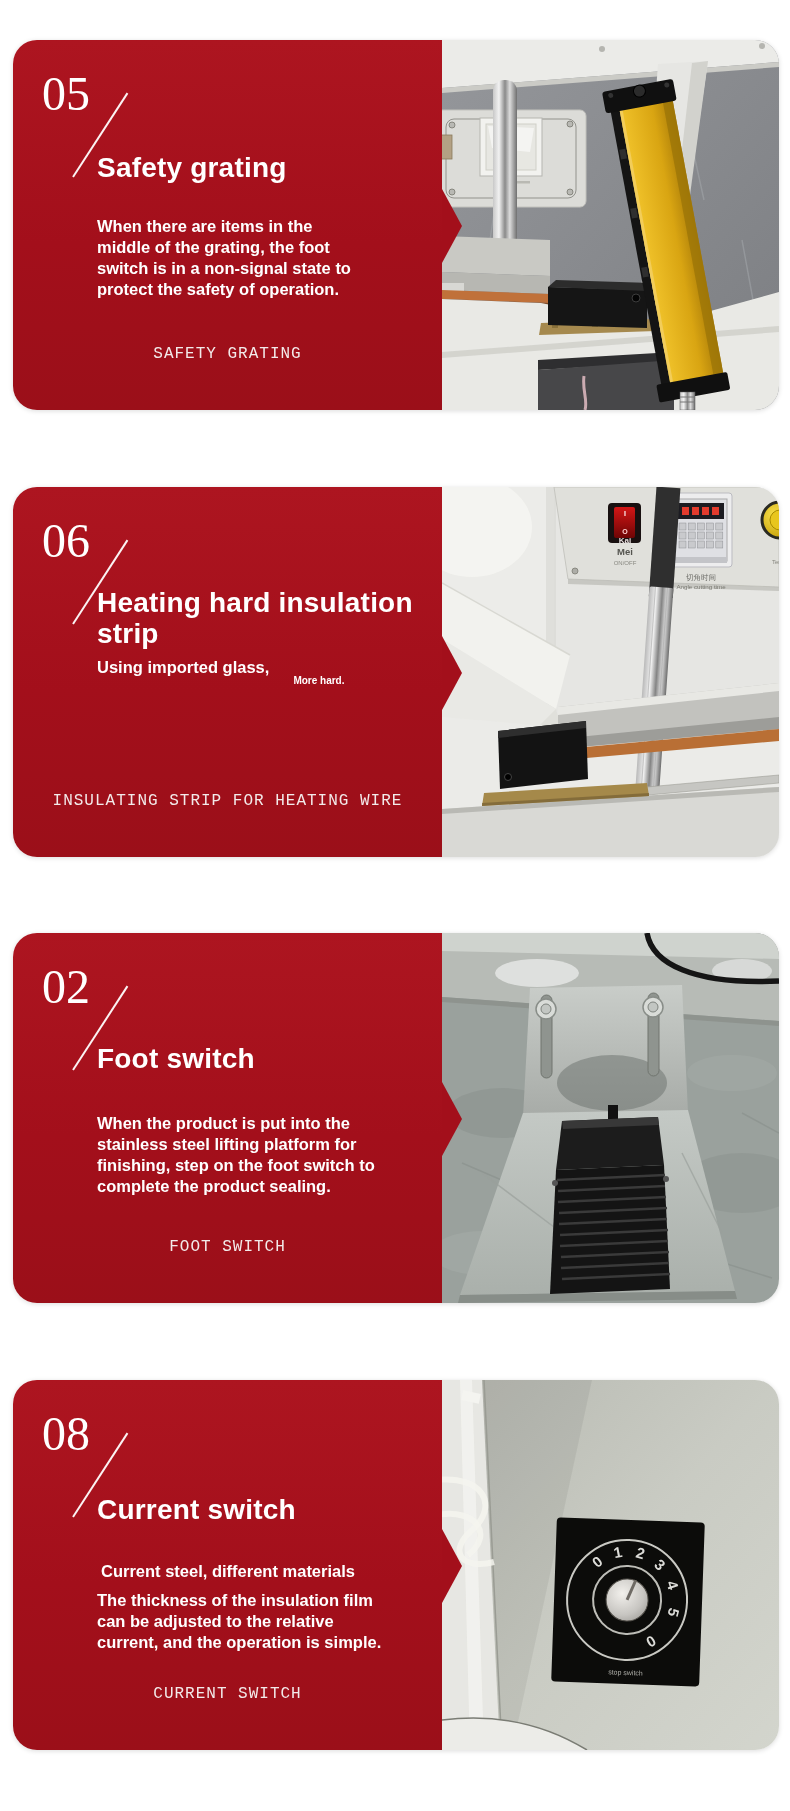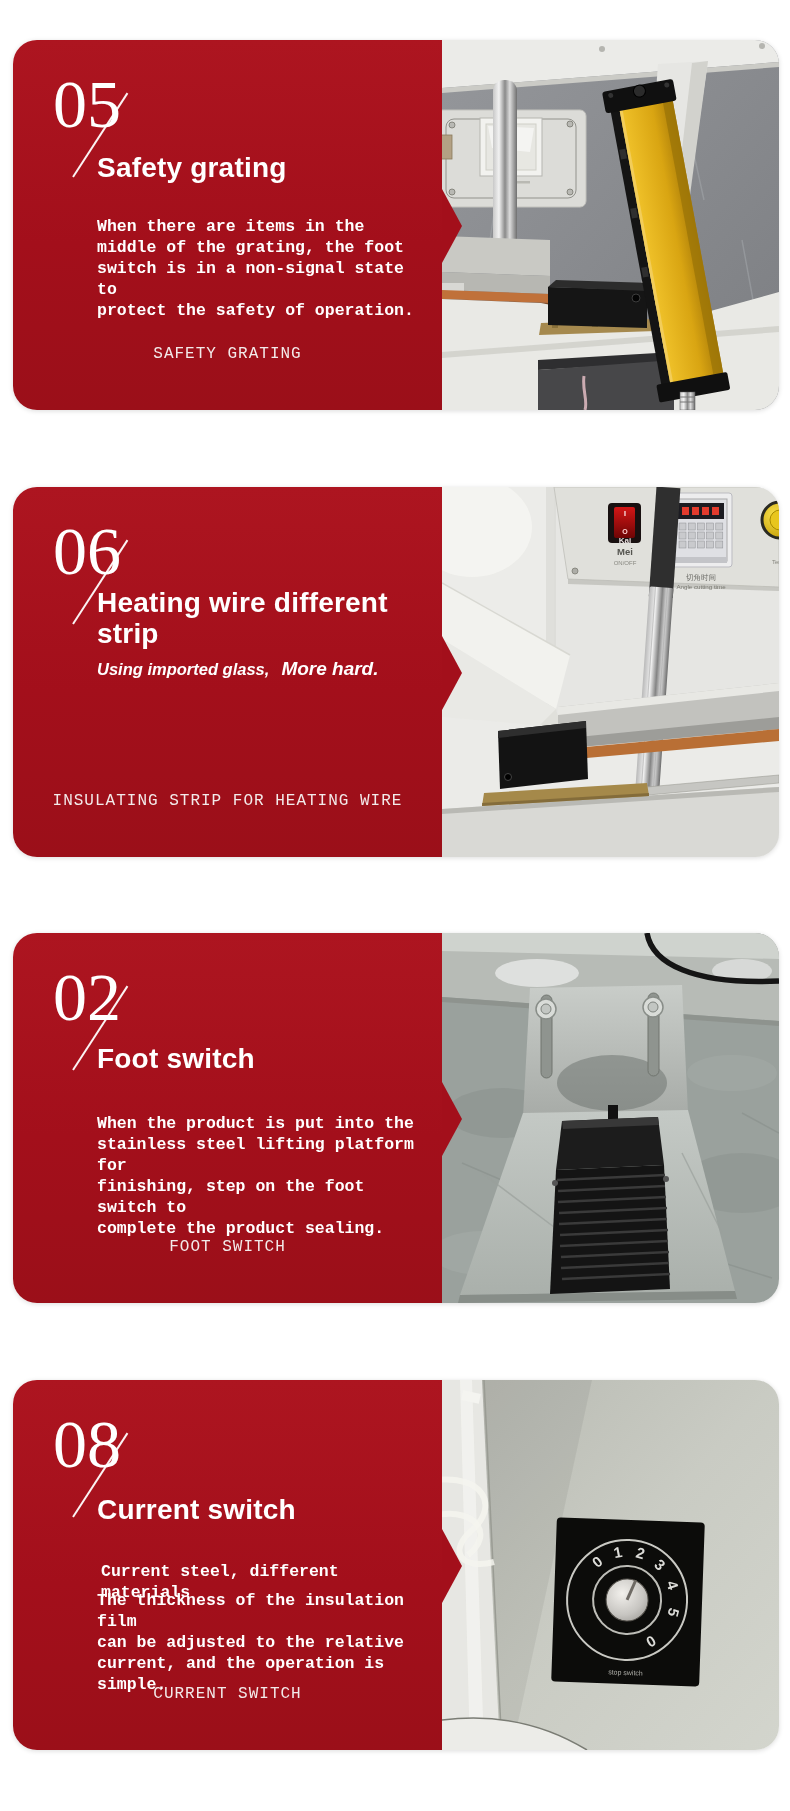--- a/index.html
+++ b/index.html
@@ -6,32 +6,32 @@
   .page{position:relative;width:790px;height:1811px;background:#ffffff;overflow:hidden;
         font-family:"Liberation Sans",sans-serif;}
   .card{position:absolute;left:13px;width:766px;height:370px;border-radius:24px;
         overflow:hidden;background:#fff;box-shadow:0 1px 5px rgba(0,0,0,.14);}
   .photo{position:absolute;left:429px;top:0;right:0;bottom:0;}
   .photo svg{display:block;width:100%;height:100%;}
   .red-panel{position:absolute;left:0;top:0;bottom:0;width:429px;
         background:linear-gradient(180deg,#ad1520 0%,#a30f1b 55%,#9b0f19 100%);}
   .arrow{position:absolute;left:429px;top:149px;width:20px;height:74px;background:#a30f1b;
         clip-path:polygon(0 0,100% 50%,0 100%);}
-  .num{position:absolute;left:40px;top:30px;color:#fff;font-family:"Liberation Serif",serif;
-        font-size:68px;font-weight:400;line-height:1;}
+  .num{position:absolute;left:29px;top:30px;color:#fff;font-family:"Liberation Serif",serif;
+        font-size:48px;font-weight:400;line-height:1;}
   .slash{position:absolute;left:60px;top:136px;width:100px;height:2px;background:rgba(255,255,255,.95);
         transform:rotate(-57deg);transform-origin:left center;}
   .title{position:absolute;left:84px;margin:0;color:#fff;font-size:28px;font-weight:bold;
         letter-spacing:.2px;line-height:31px;white-space:pre-line;}
   .body{position:absolute;left:84px;margin:0;width:320px;color:#fff;font-size:16.5px;
-        font-weight:bold;line-height:21px;white-space:pre-line;font-family:Liberation Mono, monospace;}
-  .body-row{position:absolute;left:84px;display:flex;align-items:center;gap:12px;
-        color:#fff;font-weight:bold;white-space:nowrap;font-style:italic;}
+        font-weight:bold;line-height:21px;white-space:pre-line;}
+  .body-row{position:absolute;left:84px;display:flex;align-items:flex-start;gap:24px;
+        color:#fff;font-weight:bold;white-space:nowrap;}
   .body-row .b-main{font-size:16.5px;}
-  .body-row .b-small{font-size:19px;}
+  .body-row .b-small{font-size:10px;margin-top:17px;}
   .caption{position:absolute;left:0;top:305px;width:429px;text-align:center;color:#f3eaea;
         font-family:"Liberation Mono",monospace;font-size:16px;letter-spacing:1px;}
 </style>
 </head>
 <body>
 
 <div class="page">
 
   <section class="card" style="top:40px">
     <div class="photo">
@@ -245,21 +245,21 @@
         <g>
           <polygon points="56,244 144,234 146,292 58,302" fill="#131313"></polygon>
           <polygon points="56,244 144,234 144,241 56,251" fill="#2e2e2e"></polygon>
           <circle cx="66" cy="290" r="3.5" fill="#000" stroke="#444"></circle>
         </g>
       </svg>
     </div>
     <div class="red-panel">
       <div class="num">06</div>
       <div class="slash"></div>
-      <h2 class="title" style="top:100px">Heating wire different
+      <h2 class="title" style="top:100px">Heating hard insulation
 strip</h2>
       <div class="body-row" style="top:171px">
         <span class="b-main">Using imported glass,</span>
         <span class="b-small">More hard.</span>
       </div>
       <div class="caption">INSULATING STRIP FOR HEATING WIRE</div>
     </div>
     <div class="arrow"></div>
   </section>
 

